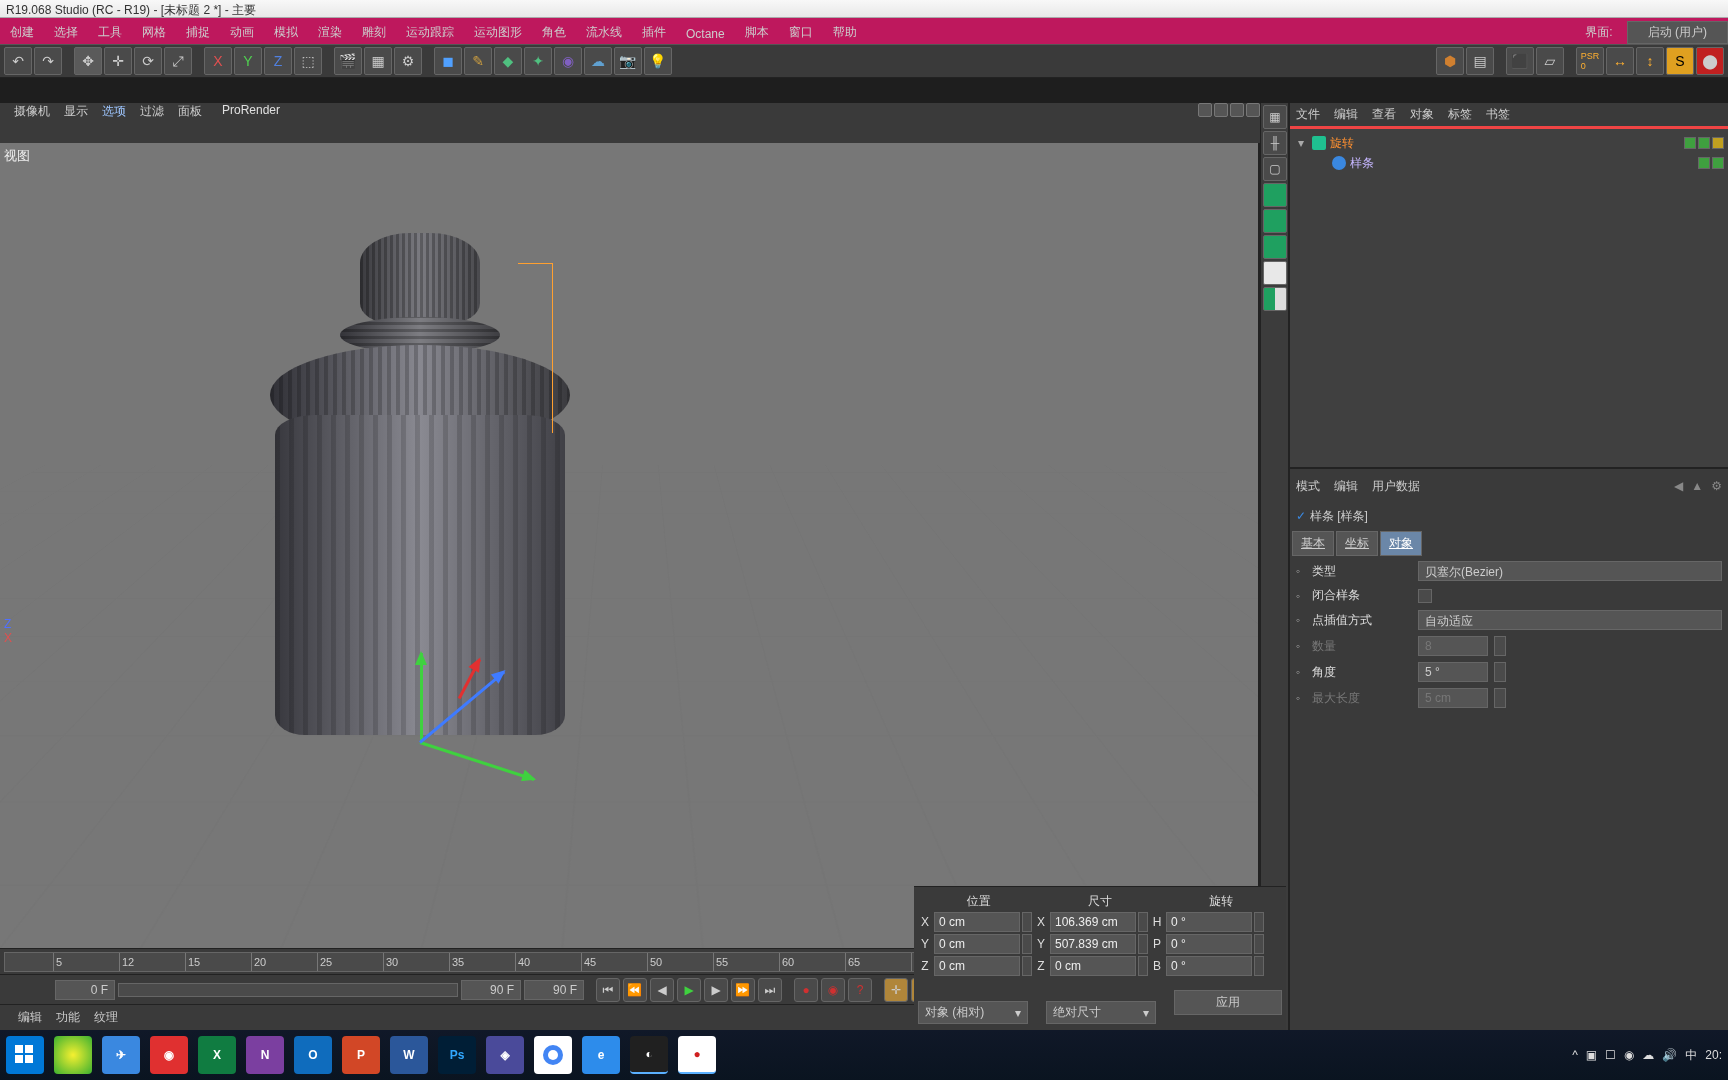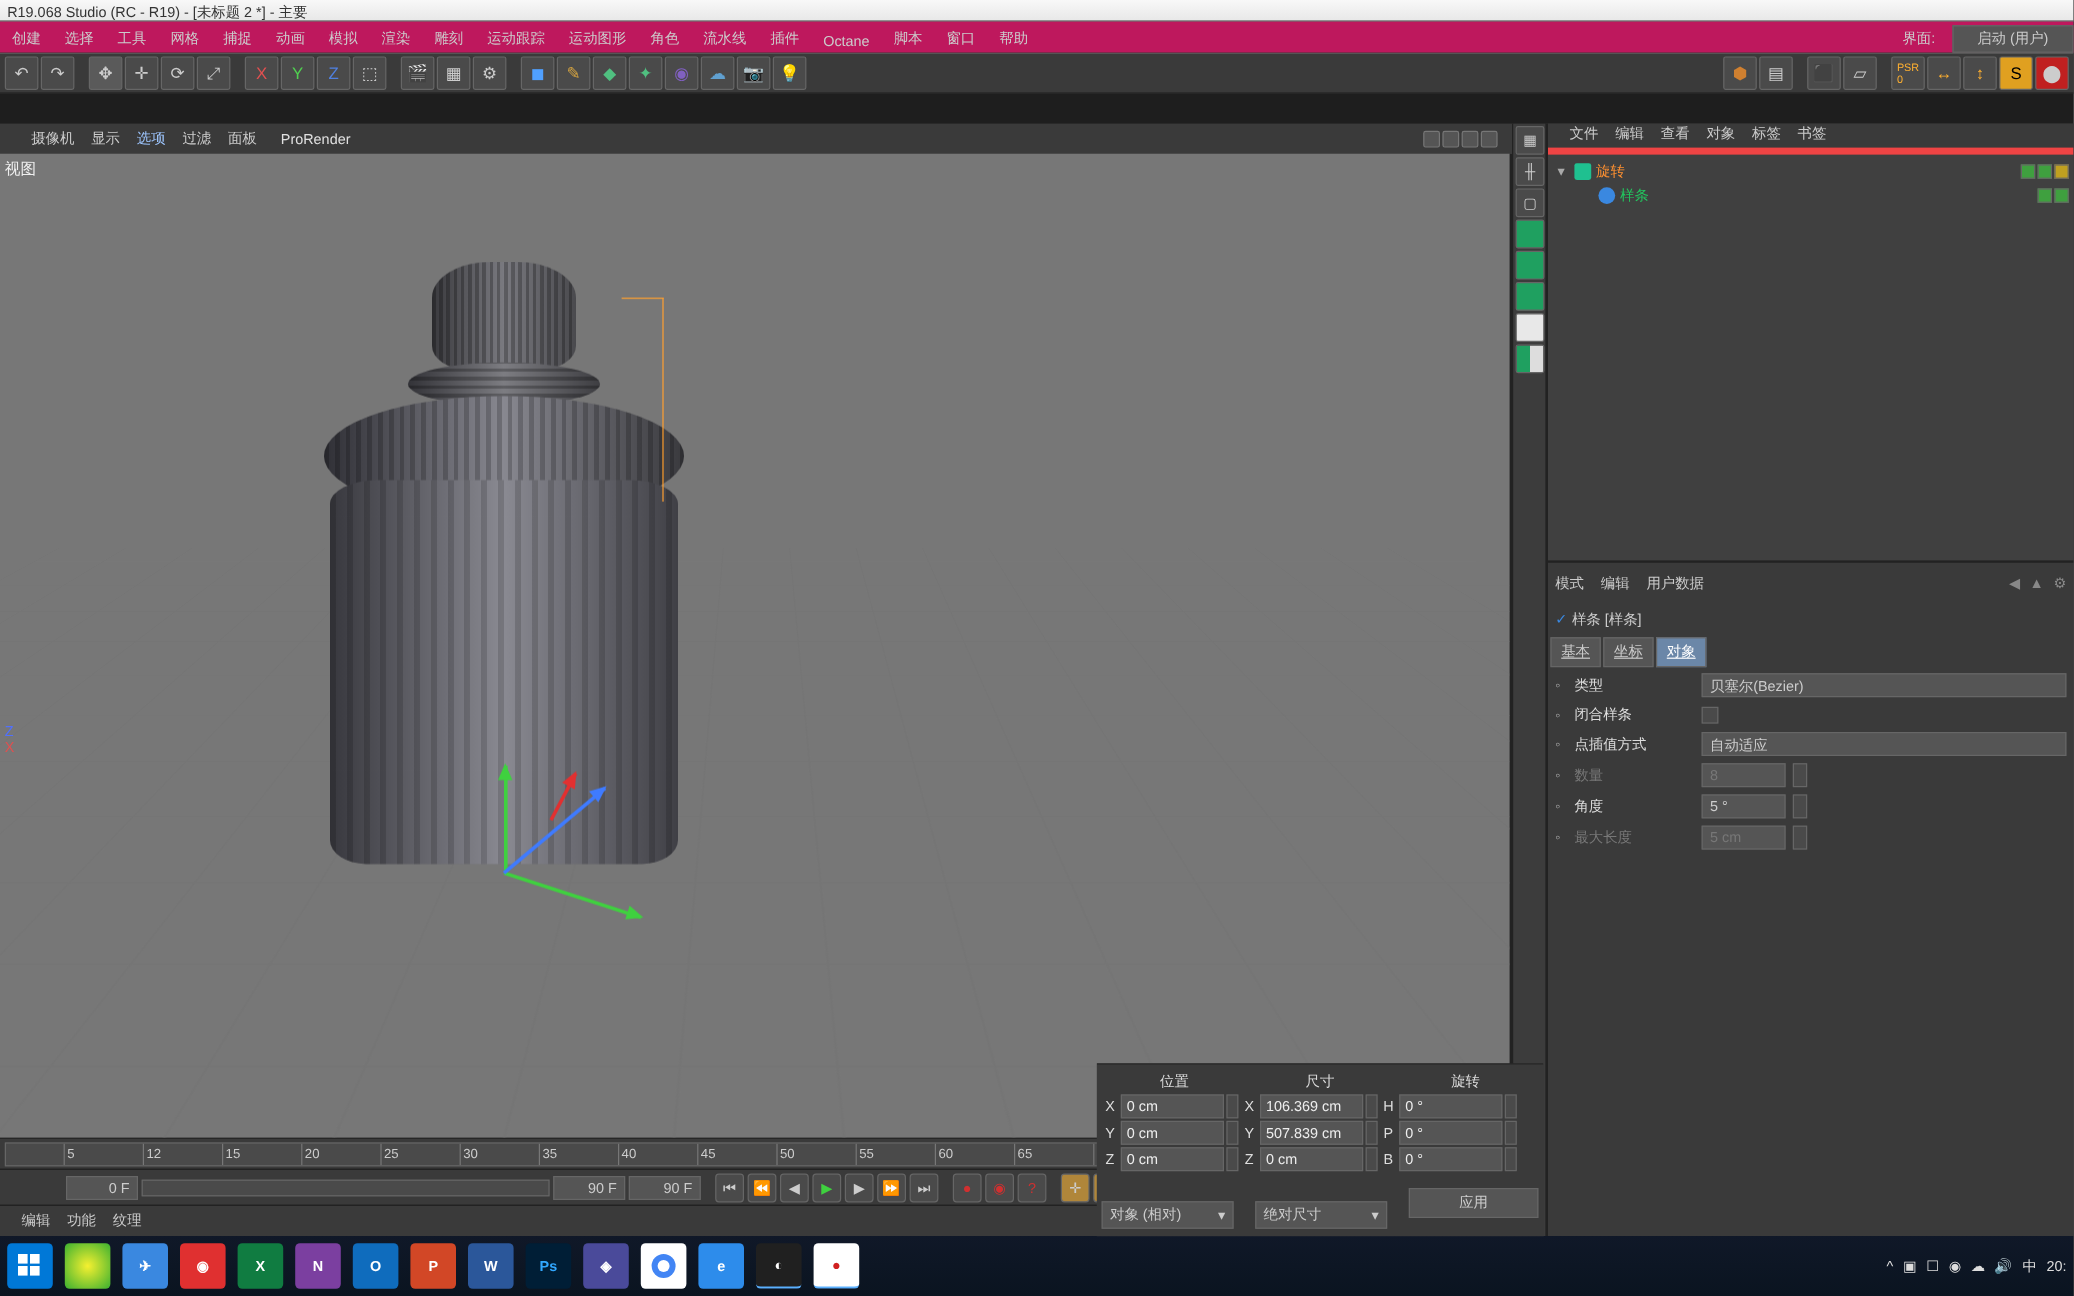--- a/index.html
+++ b/index.html
@@ -14,21 +14,21 @@
 .menubar .right { margin-left:auto; display:flex; align-items:center; gap:4px;}
 .startup { background:#555; padding:2px 10px; border:1px solid #666; font-size:13px;}
 
 
 .toolbar { height:34px; background:#3a3a3a; display:flex; align-items:center; gap:2px; padding:2px 4px; border-top:1px solid #555; border-bottom:1px solid #222;}
 .tbtn { width:28px; height:28px; background:#4a4a4a; border:1px solid #666; border-radius:2px; display:flex; align-items:center; justify-content:center; cursor:pointer; font-size:14px; }
 .tbtn.sel { background:#5a5a5a; }
 .sep { width:8px; }
 
 
-.viewhdr { height:25px; background:#3a3a3a; display:flex; align-items:center; padding:0 12px; font-size:14px; gap:14px; }
+.viewhdr { height:40px; background:#3a3a3a; display:flex; padding:0 0; font-size:14px; gap:14px; }
 .viewhdr span { cursor:pointer; }
 .viewhdr .sel { color:#9ec6ff; }
 .viewhdr .pro { color:#e0e0e0; margin-left:6px;}
 .viewhdr .navicons { margin-left:auto; display:flex; gap:2px; }
 .navicons div { width:14px; height:14px; background:#555; border:1px solid #777; border-radius:2px;}
 
 
 .layout { position:absolute; top:103px; left:0; right:0; bottom:50px; display:flex; }
 .leftarea { flex:1; display:flex; flex-direction:column; min-width:0;}
 .viewport { flex:1; background:#777; position:relative; border-right:2px solid #222; overflow:hidden;}
@@ -68,32 +68,32 @@
 
 
 .toolstrip { width:28px; background:#3c3c3c; display:flex; flex-direction:column; gap:2px; padding:2px; border-left:1px solid #222;}
 .toolstrip .tb{width:24px;height:24px;background:#4a4a4a;border:1px solid #666;border-radius:2px;cursor:pointer;display:flex;align-items:center;justify-content:center;}
 .toolstrip .tb.green{background:#1fa060;}
 .toolstrip .tb.half{background:linear-gradient(90deg,#1fa060 50%,#ddd 50%);}
 .toolstrip .tb.white{background:#e8e8e8;}
 
 
 .rightcol { width:440px; background:#3a3a3a; display:flex; flex-direction:column; border-left:2px solid #222;}
-.panelhdr { height:26px; background:#3a3a3a; display:flex; padding:0 18px; font-size:14px; gap:14px; border-bottom:6px solid #ef4444;}
+.panelhdr { height:26px; background:#3a3a3a; display:flex; align-items:center; padding:0 6px; font-size:14px; gap:14px; border-bottom:3px solid #ef4444;}
 .panelhdr span{cursor:pointer;}
 .objtree { flex:0 0 340px; background:#404040; padding:4px; border-bottom:2px solid #222; overflow:auto;}
 .treeitem { display:flex; align-items:center; gap:4px; height:20px; padding-left:4px;}
 .treeitem .exp{width:10px;color:#aaa;}
 .treeitem .ico{width:14px;height:14px;display:inline-block;}
 .treeitem.lvl2{padding-left:24px;}
 .treeflags { margin-left:auto; display:flex; gap:2px;}
 .flag{width:12px;height:12px;border:1px solid #666;}
 .flag.on{background:#3fa03f;}
 .treeitem .lbl.orange{color:#ff9030;}
-.treeitem .lbl.teal{color:#22c55e;}
+.treeitem .lbl.teal{color:#c4b5fd;}
 
 .attrhdr { height:26px; display:flex; align-items:center; padding:17px 6px; gap:14px; font-size:14px;}
 .attrhdr .nav{margin-left:auto;display:flex;gap:8px;color:#888;}
 .attrname { padding:4px 6px; font-size:14px;}
 .tabs { display:flex; gap:2px; padding:2px 2px;}
 .tab { padding:3px 8px; background:#555; border:1px solid #666; cursor:pointer;text-decoration:underline;}
 .tab.sel { background:#6b87a8; color:#fff;}
 .sectionttl { background:#464646; padding:4px 6px; border-top:1px solid #555; border-bottom:1px solid #2a2a2a;}
 .proprow { display:flex; align-items:center; padding:3px 6px; gap:6px;}
 .proprow .dot{width:10px;color:#aaa;}

